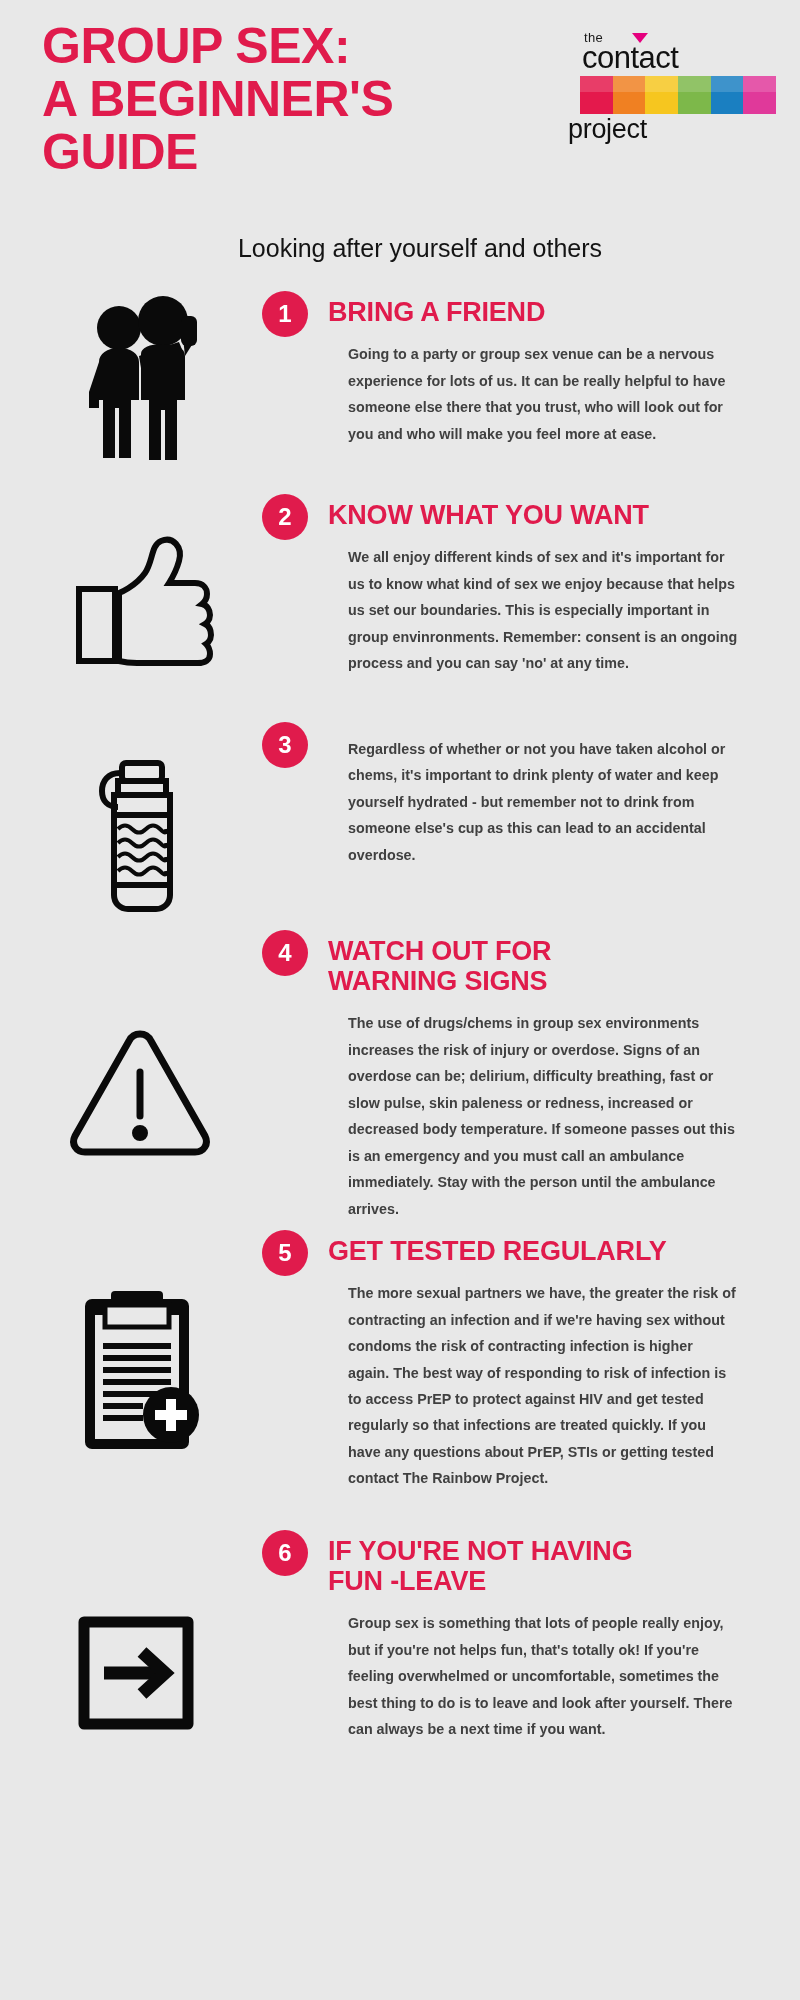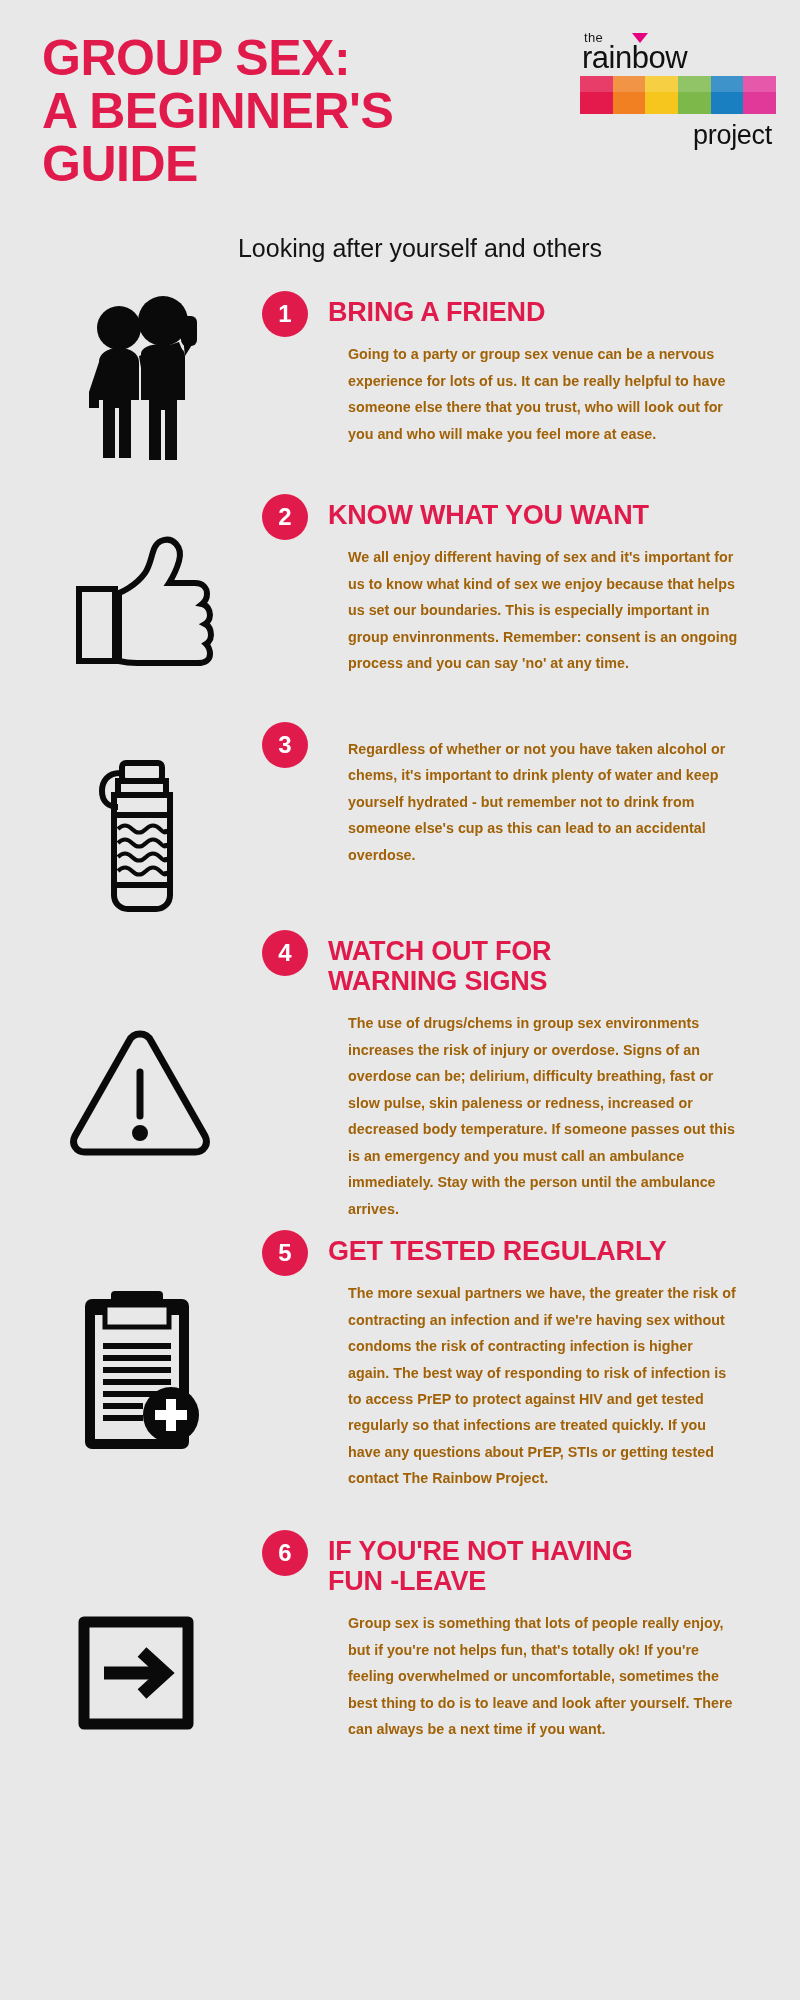--- a/index.html
+++ b/index.html
@@ -24,21 +24,21 @@
   
   .header {
     position: relative;
     padding: 34px 0 0 0;
     height: 230px;
     box-sizing: border-box;
   }
   .main-title {
     position: absolute;
     left: 42px;
-    top: 32px;
+    top: 20px;
     width: 510px;
     color: #e01b4c;
     font-size: 50px;
     line-height: 1.06;
     font-weight: 800;
     letter-spacing: -0.5px;
     text-transform: uppercase;
     white-space: pre-line;
   }
 
@@ -94,28 +94,27 @@
     position: relative;
   }
   .logo-bars span::after {
     content: "";
     position: absolute;
     left: 0; right: 0; top: 0;
     height: 42%;
     background: rgba(255,255,255,0.16);
   }
   .logo-project {
-    text-align: right;
     font-size: 27px;
     color: #111111;
     font-weight: 400;
     letter-spacing: -0.3px;
     line-height: 1.1;
     padding-right: 6px;
-    margin-top: 7px;
+    margin-top: 1px;
   }
 
   
   .subtitle {
     text-align: center;
     font-size: 25px;
     color: #141414;
     font-weight: 400;
     margin: 4px 0 0 0;
     padding-left: 40px;
@@ -157,21 +156,21 @@
     text-transform: uppercase;
     letter-spacing: -0.2px;
     white-space: pre-line;
     padding-top: 6px;
   }
   .sec-body {
     margin: 14px 0 0 348px;
     width: 390px;
     font-size: 14.3px;
     line-height: 1.85;
-    color: #a16207;
+    color: #404040;
     font-weight: 600;
   }
   .sec-icon {
     position: absolute;
     left: 55px;
     width: 170px;
     display: flex;
     align-items: center;
     justify-content: center;
   }
@@ -183,21 +182,21 @@
 
   <div class="header">
     <div class="main-title">GROUP SEX:
 A BEGINNER'S
 GUIDE</div>
 
     <div class="logo">
       <div class="logo-top-row">
         <span class="logo-the">the</span>
         <span class="logo-tri"></span>
-        <span class="logo-rainbow-word">rainbow</span>
+        <span class="logo-rainbow-word">contact</span>
       </div>
       <div class="logo-bars">
         <span style="background:#e4194c"></span>
         <span style="background:#f08022"></span>
         <span style="background:#f6c61f"></span>
         <span style="background:#7db84a"></span>
         <span style="background:#1a7fc1"></span>
         <span style="background:#e0399a"></span>
       </div>
       <div class="logo-project">project</div>
@@ -230,21 +229,21 @@
     <div class="sec-icon" style="top:22px;height:170px;">
       <svg width="150" height="140" viewBox="0 0 150 140" fill="none" stroke="#0a0a0a" stroke-width="6">
         <rect x="14" y="58" width="36" height="72"></rect>
         <path d="M54 130 L54 62 C54 62 70 56 80 42 C88 31 86 14 96 10 C108 5 118 16 114 30 C111 41 104 52 104 52 L130 52 C138 52 142 57 142 63 C142 69 137 73 137 73 C142 74 145 79 145 84 C145 90 140 93 140 93 C144 95 146 99 146 104 C146 110 141 113 141 113 C144 116 145 119 145 123 C145 129 140 132 133 132 L72 132 C62 132 54 130 54 130 Z"></path>
       </svg>
     </div>
     <div class="sec-head">
       <div class="num-badge">2</div>
       <div class="sec-title">KNOW WHAT YOU WANT</div>
     </div>
-    <div class="sec-body">We all enjoy different having of sex and it's important for us to know what kind of sex we enjoy because that helps us set our boundaries. This is especially important in group envinronments. Remember: consent is an ongoing process and you can say 'no' at any time.</div>
+    <div class="sec-body">We all enjoy different kinds of sex and it's important for us to know what kind of sex we enjoy because that helps us set our boundaries. This is especially important in group envinronments. Remember: consent is an ongoing process and you can say 'no' at any time.</div>
   </div>
 
   <div class="section" style="margin-top:8px;height:200px;">
     <div class="sec-icon" style="top:30px;height:170px;">
       <svg width="120" height="160" viewBox="0 0 120 160" fill="none" stroke="#0a0a0a" stroke-width="6">
         <path d="M40 16 C28 16 22 24 22 34 C22 44 28 50 38 50"></path>
         <rect x="42" y="6" width="40" height="18" rx="4"></rect>
         <rect x="38" y="24" width="48" height="14"></rect>
         <path d="M34 38 L90 38 L90 138 C90 146 84 152 76 152 L48 152 C40 152 34 146 34 138 Z"></path>
         <line x1="34" y1="58" x2="90" y2="58"></line>

